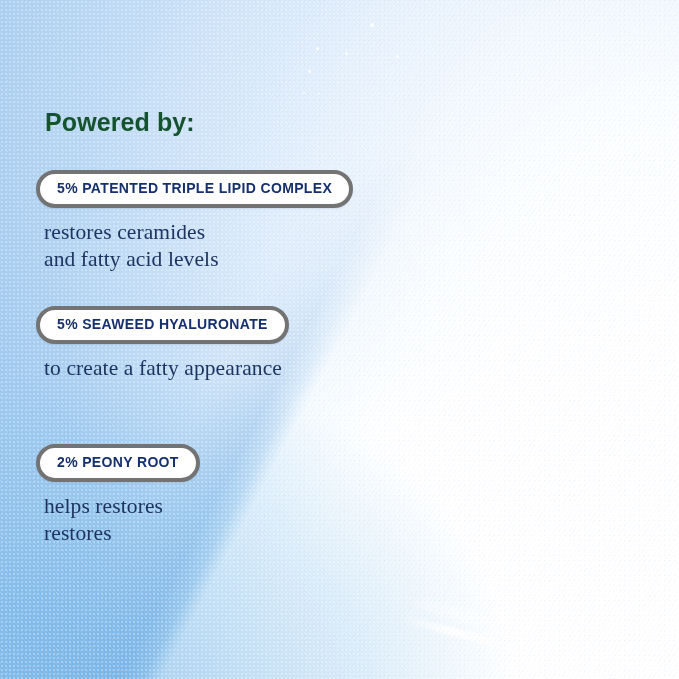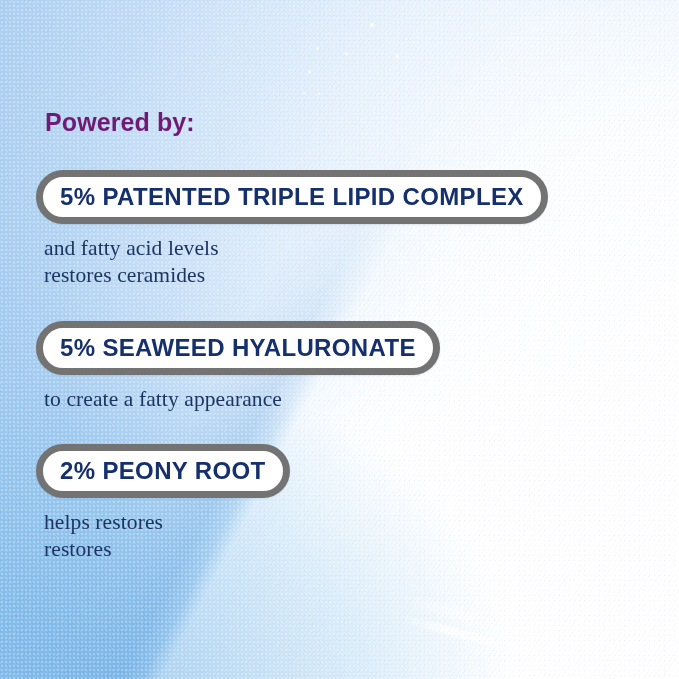--- a/index.html
+++ b/index.html
@@ -85,35 +85,35 @@
   }
   
   .sparkle{position:absolute;background:#ffffff;border-radius:50%;filter:blur(.4px);opacity:.9;}
 
   
   #content{position:relative;z-index:5;padding:0;}
 
   .heading{
     position:absolute;left:45px;top:108px;
     font-size:25px;font-weight:700;letter-spacing:.1px;
-    color:#701a75;white-space:nowrap;
+    color:#14532d;white-space:nowrap;
   }
 
   .block{position:absolute;left:36px;}
   .block-1{top:170px;}
-  .block-2{top:306px;margin-top:15px;}
+  .block-2{top:306px;}
   .block-3{top:444px;}
 
   .pill{
     display:inline-block;
     background:#ffffff;
-    border:7px solid #737373;
+    border:4px solid #737373;
     border-radius:999px;
     padding:7px 17px 8px 17px;
-    font-size:24px;font-weight:700;letter-spacing:.35px;
+    font-size:14px;font-weight:700;letter-spacing:.35px;
     color:#16306d;white-space:nowrap;line-height:1.05;
     box-shadow:0 1px 2px rgba(30,60,120,0.10);
   }
 
   .desc{
     margin:11px 0 0 8px;
     font-family:"Liberation Serif",serif;
     font-size:21.5px;line-height:27px;letter-spacing:.1px;
     color:#1d3461;
   }
@@ -142,22 +142,22 @@
   <div class="sparkle" style="left:303px;top:92px;width:2px;height:2px;"></div>
   <div class="sparkle" style="left:318px;top:93px;width:2px;height:2px;"></div>
 
   <div id="content">
 
     <div class="heading">Powered by:</div>
 
     <div class="block block-1">
       <div class="pill">5% PATENTED TRIPLE LIPID COMPLEX</div>
       <div class="desc">
+        <div>restores ceramides</div>
         <div>and fatty acid levels</div>
-        <div>restores ceramides</div>
       </div>
     </div>
 
     <div class="block block-2">
       <div class="pill">5% SEAWEED HYALURONATE</div>
       <div class="desc">
         <div>to create a fatty appearance</div>
       </div>
     </div>
 

